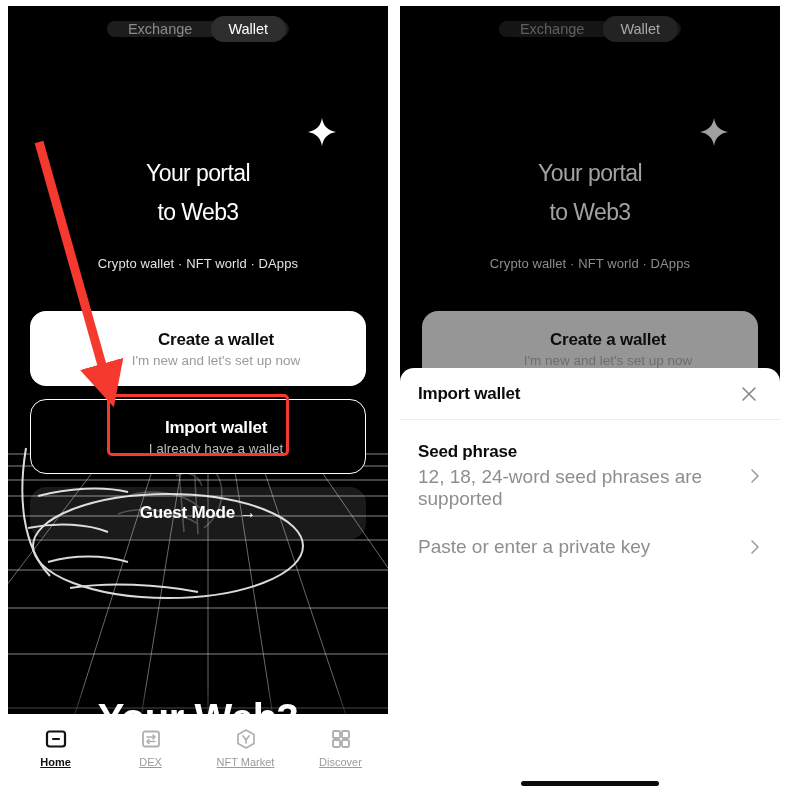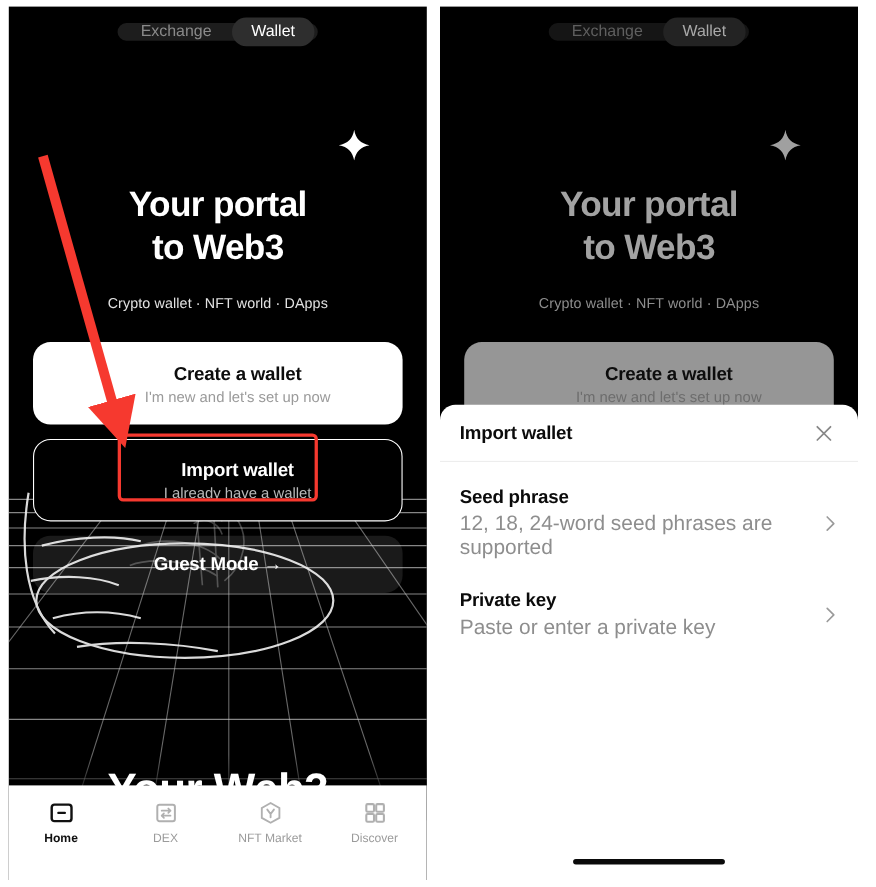--- a/index.html
+++ b/index.html
@@ -92,26 +92,25 @@
   }
 
   
   .hero {
     position: absolute;
     top: 148px;
     left: 0; right: 0;
     text-align: center;
   }
   .hero h1 {
-    font-size: 32px;
+    font-size: 23px;
     line-height: 39px;
-    font-weight: 700;
+    font-weight: 400;
     color: #ffffff;
     letter-spacing: -0.6px;
-    margin-top: 12px;
   }
   .hero .sub {
     margin-top: 24px;
     font-size: 13px;
     color: #e2e2e2;
     letter-spacing: 0.1px;
   }
   .sparkle {
     position: absolute;
     top: 112px;
@@ -250,21 +249,21 @@
     padding-top: 14px;
     z-index: 40;
   }
   .tab {
     flex: 1;
     display: flex;
     flex-direction: column;
     align-items: center;
     gap: 6px;
   }
-  .tab .lbl { font-size: 11px; color: #9b9b9b; }
+  .tab .lbl { font-size: 11px; color: #9b9b9b; text-decoration: underline; }
   .tab.active .lbl { color: #111111; font-weight: 700; }
   .tab svg { display: block; }
 
   .home-ind {
     position: absolute;
     bottom: 14px;
     left: 50%;
     transform: translateX(-50%);
     width: 138px; height: 5px;
     border-radius: 3px;
@@ -472,21 +471,20 @@
             </div>
             <span class="chev">
               <svg width="14" height="22" viewBox="0 0 14 22">
                 <path d="M4 5 L10 11 L4 17" fill="none" stroke="#9a9a9a" stroke-width="1.5" stroke-linecap="round" stroke-linejoin="round"></path>
               </svg>
             </span>
           </div>
 
           <div class="sheet-row">
             <div class="row-texts">
-              <div class="row-title">Private key</div>
               <div class="row-sub">Paste or enter a private key</div>
             </div>
             <span class="chev">
               <svg width="14" height="22" viewBox="0 0 14 22">
                 <path d="M4 5 L10 11 L4 17" fill="none" stroke="#9a9a9a" stroke-width="1.5" stroke-linecap="round" stroke-linejoin="round"></path>
               </svg>
             </span>
           </div>
         </div>
       </div>

